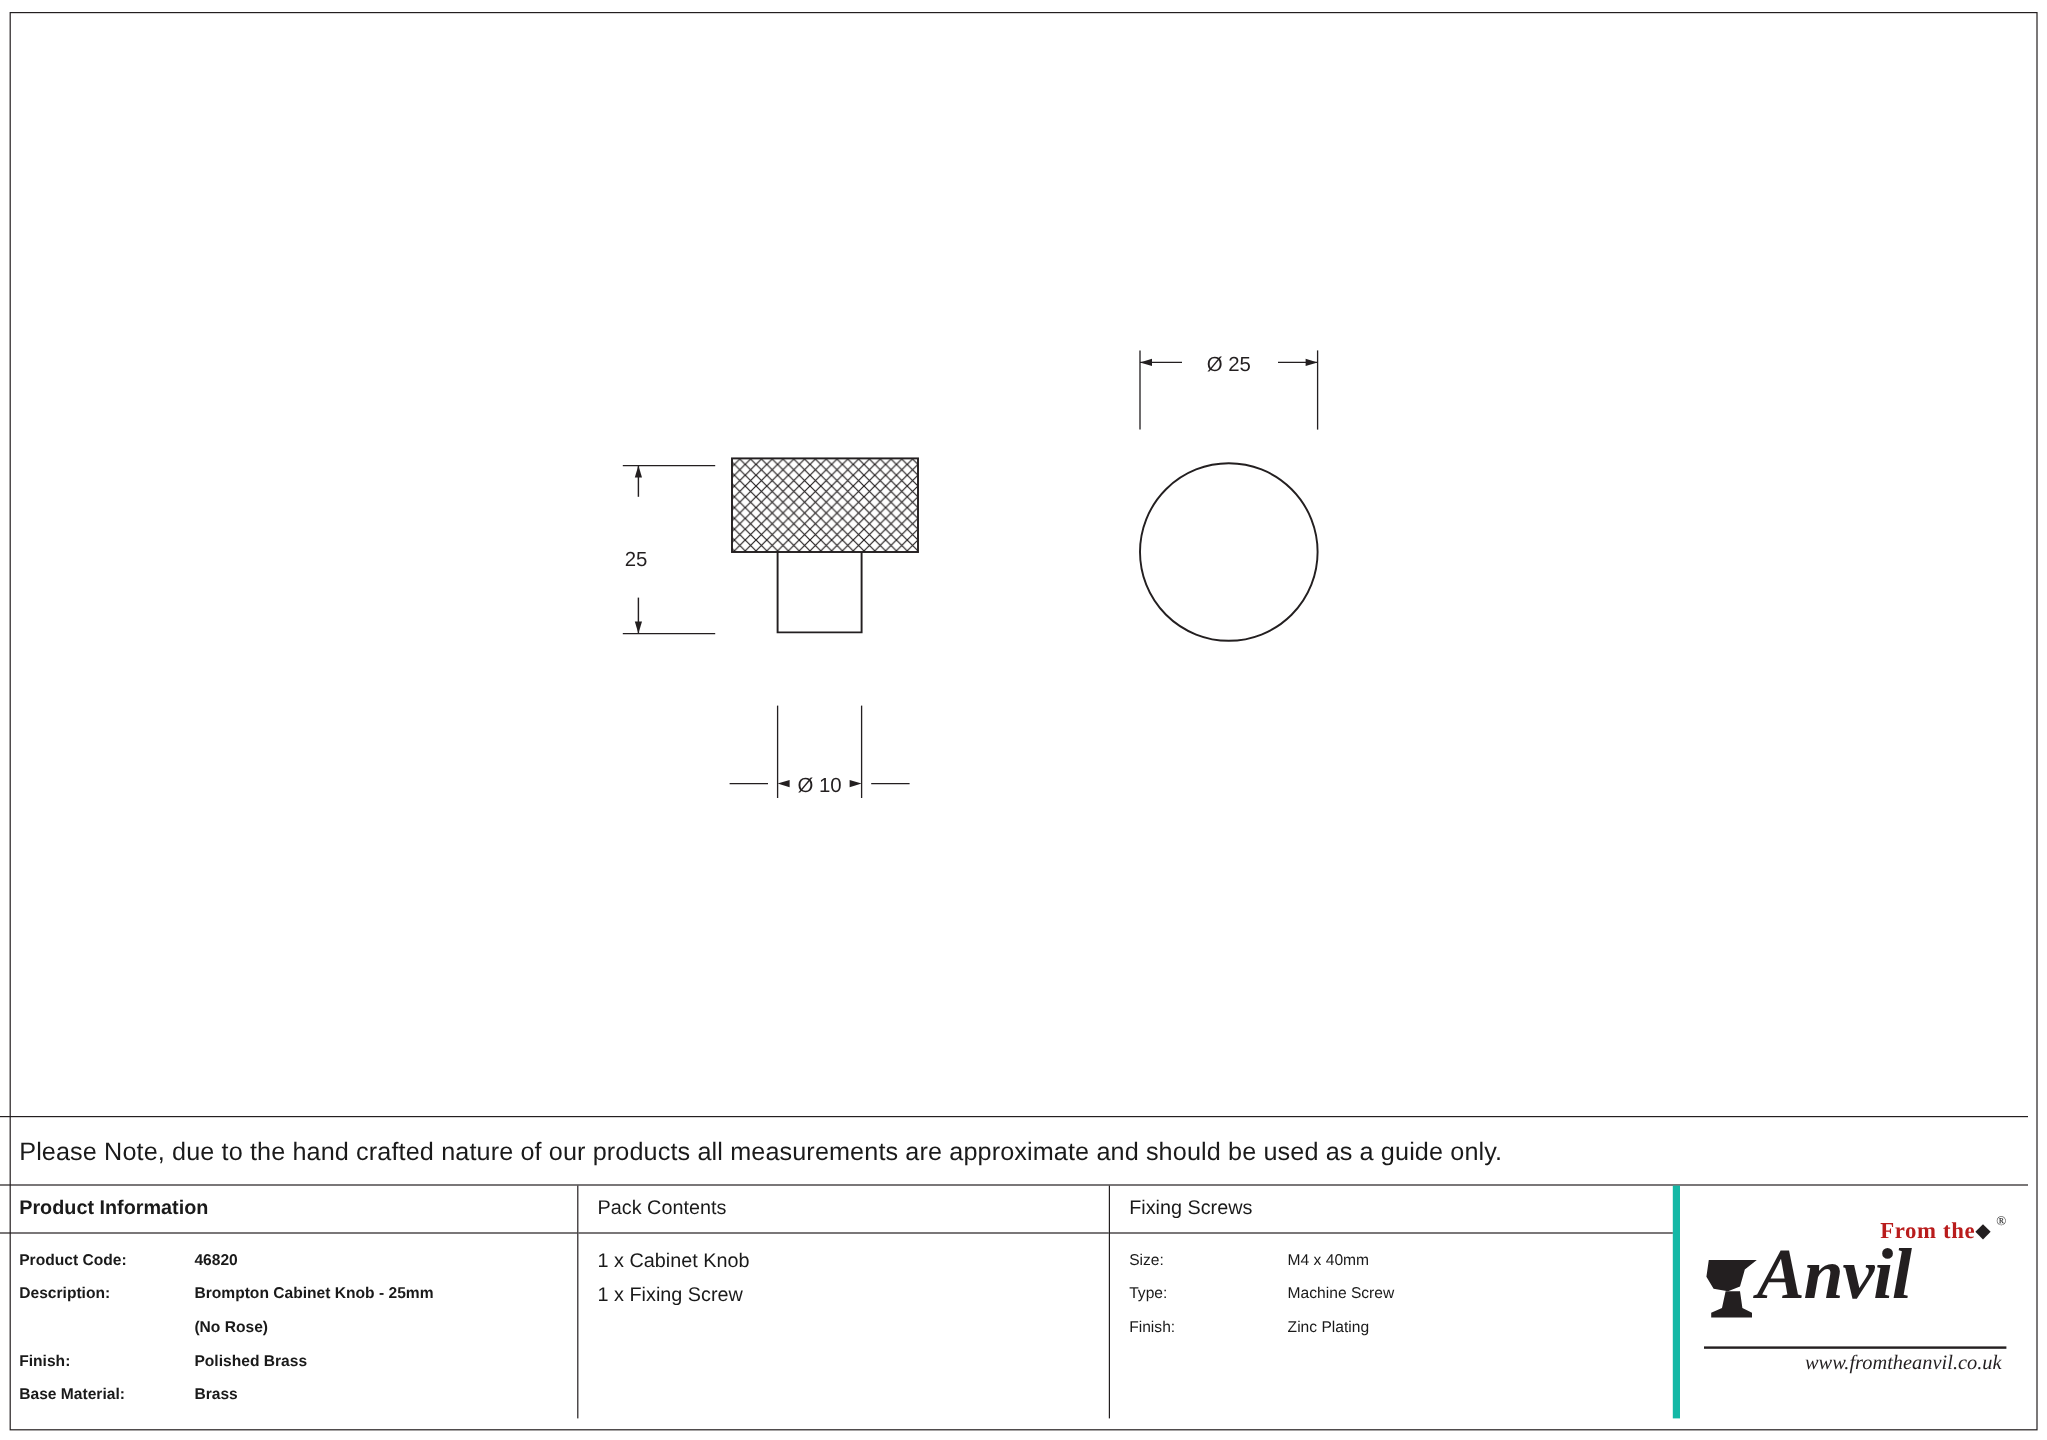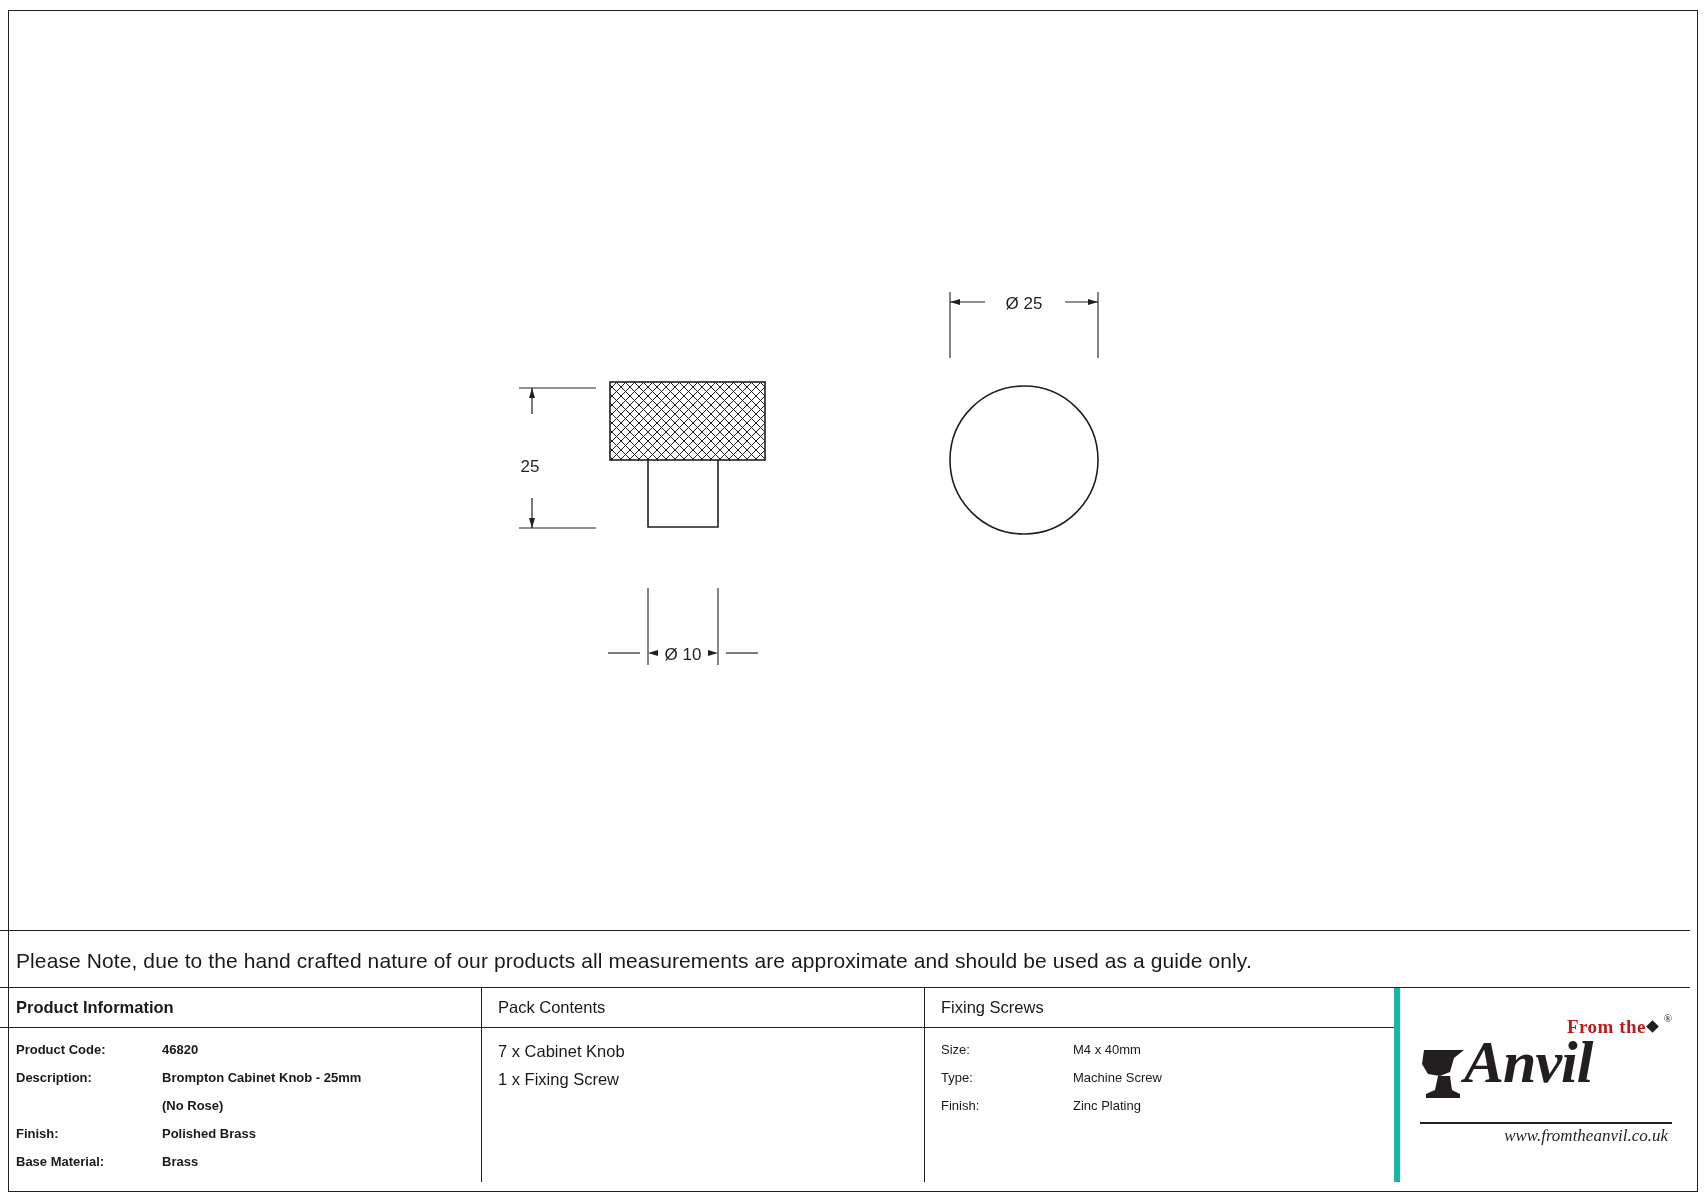--- a/index.html
+++ b/index.html
@@ -289,21 +289,21 @@
           <span class="v">Brass</span>
         </div>
       </div>
     </div>
 
     <div class="col col-2">
       <div class="col-head">
         <span>Pack Contents</span>
       </div>
       <div class="col-body">
-        <div class="pack-line">7 x Cabinet Knob</div>
+        <div class="pack-line">1 x Cabinet Knob</div>
         <div class="pack-line">1 x Fixing Screw</div>
       </div>
     </div>
 
     <div class="col col-3">
       <div class="col-head">
         <span>Fixing Screws</span>
       </div>
       <div class="col-body">
         <div class="kv fix">

